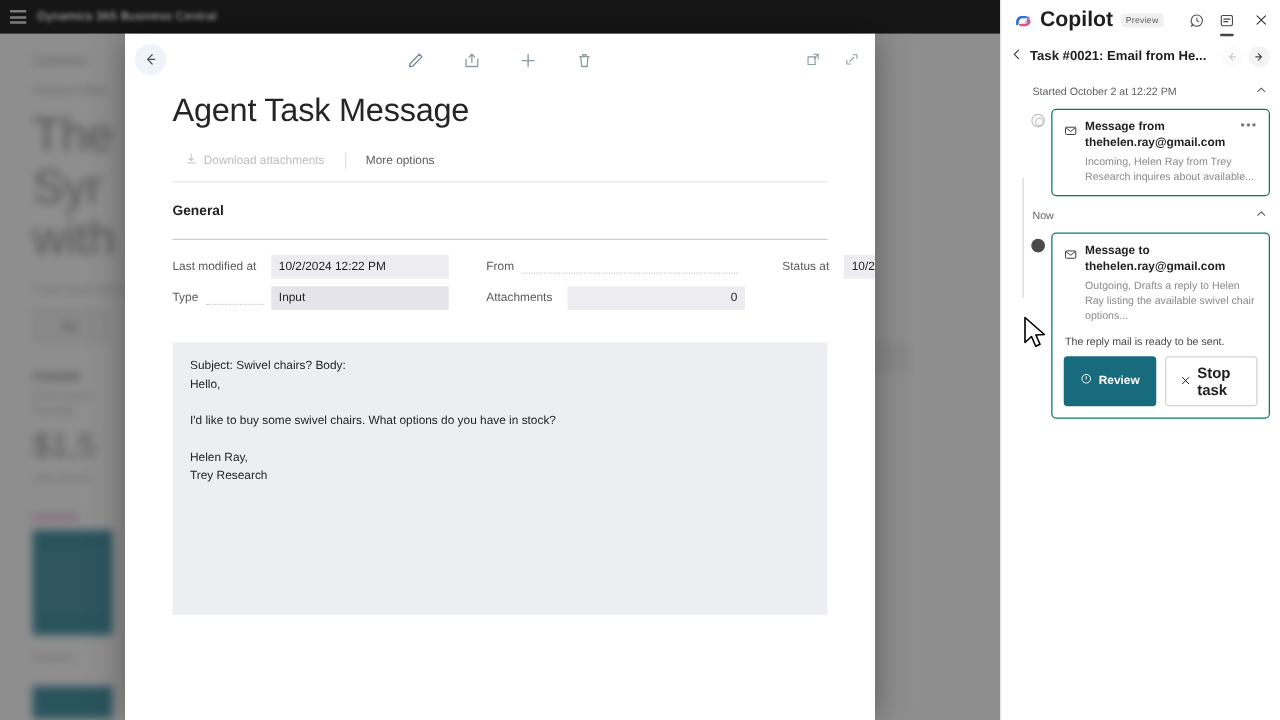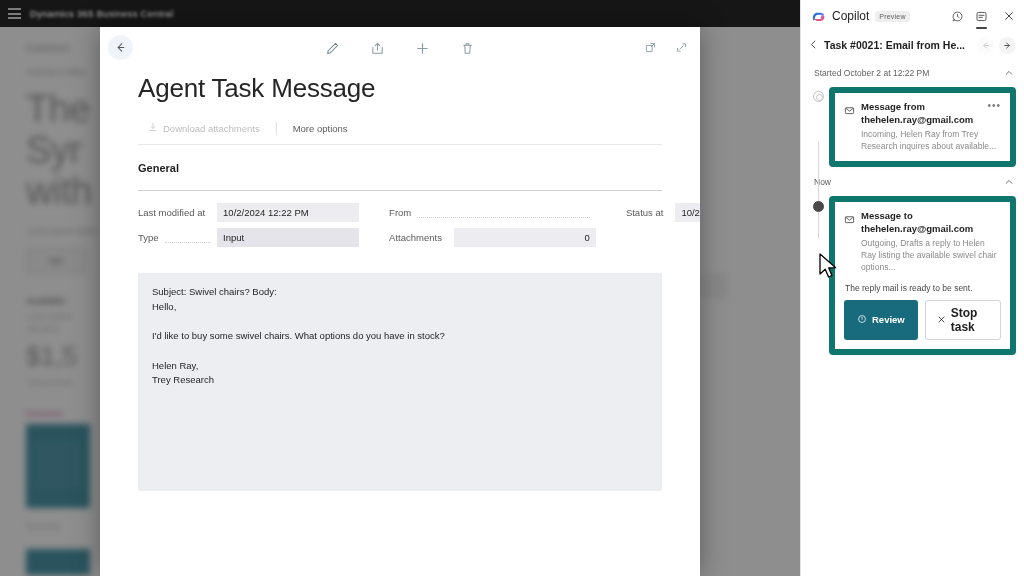--- a/index.html
+++ b/index.html
@@ -149,21 +149,21 @@
   
   .copilot {
     position: absolute; right: 0; top: 0; width: 224px; height: 576px;
     background: #ffffff; border-left: 1px solid #e3e3e3;
   }
   .cp-head {
     height: 32px; display: flex; align-items: center; gap: 6px;
     padding: 0 8px 0 10px;
   }
   .cp-logo { width: 15px; height: 15px; flex: 0 0 auto; }
-  .cp-title { font-size: 12px; font-weight: 400; color: #1f1f1f; }
+  .cp-title { font-size: 17px; font-weight: 700; color: #1f1f1f; }
   .cp-preview {
     font-size: 7px; color: #5c5c5c; background: #efefef;
     border-radius: 3px; padding: 2px 4px; letter-spacing: .2px;
   }
   .cp-head-icons { margin-left: auto; display: flex; align-items: center; gap: 9px; }
   .cp-tabico { position: relative; width: 15px; height: 15px; display:flex; align-items:center; justify-content:center; }
   .cp-tabico.sel::after {
     content:''; position:absolute; left:2px; right:2px; bottom:-5px;
     height: 2px; background: #444; border-radius: 2px;
   }
@@ -184,37 +184,37 @@
   }
   .cp-navbtn.disabled { opacity: .35; }
 
   .cp-group-head {
     display: flex; align-items: center;
     padding: 6px 10px 5px 13px;
   }
   .cp-group-label { font-size: 8.5px; color: #5f5f5f; }
   .cp-chev { margin-left: auto; }
 
-  .cp-timeline { position: relative; padding-left: 0; }
+  .cp-timeline { position: relative; padding-left: 12px; }
   .tl-line {
     position: absolute; left: 17px; width: 1px; background: #d6d6d6;
   }
   .tl-dot {
     position: absolute; left: 12px; width: 11px; height: 11px; border-radius: 50%;
     background: #fff; border: 1px solid #c4c4c4;
   }
   .tl-dot.ring::after {
     content:''; position:absolute; left:2px; top:2px; width:5px; height:5px;
     border-radius:50%; border:1px solid #c4c4c4;
   }
   .tl-dot.filled { background: #4a4a4a; border-color: #4a4a4a; }
 
   .cp-card {
     margin: 0 8px 0 28px; background: #fff;
-    border: 6px solid #0f766e; border-radius: 4px;
+    border: 1px solid #0f766e; border-radius: 4px;
     padding: 8px 9px 9px 9px;
     box-shadow: 0 1px 2px rgba(0,0,0,.04);
   }
   .cp-card-row { display: flex; gap: 6px; }
   .cp-mail-ico { flex: 0 0 auto; margin-top: 1px; }
   .cp-card-title {
     font-size: 9.5px; font-weight: 700; color: #1f1f1f; line-height: 1.35;
   }
   .cp-dots { margin-left: auto; color: #777; font-size: 10px; line-height: 1; letter-spacing: 1px; }
   .cp-card-desc {

